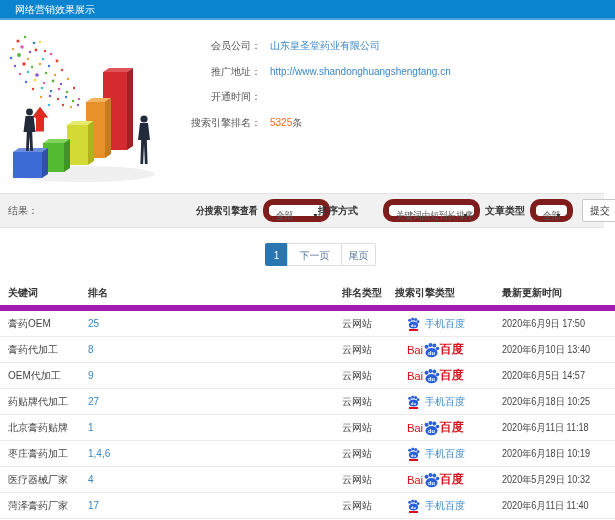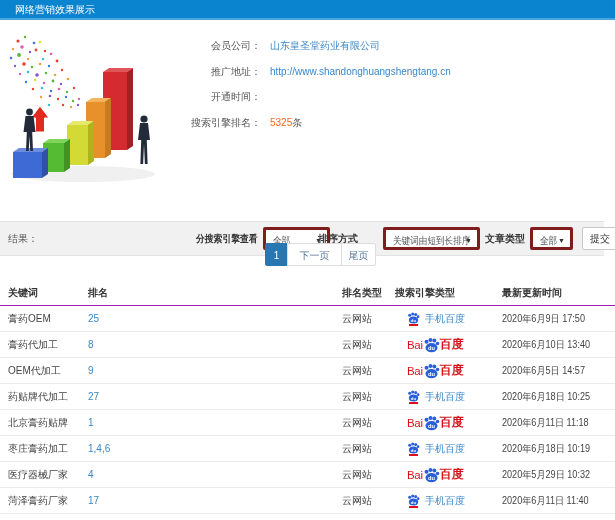--- a/index.html
+++ b/index.html
@@ -4,36 +4,36 @@
 <style>
 html,body{margin:0;padding:0;}
 body{width:615px;height:520px;overflow:hidden;background:#fff;font-family:"Liberation Sans","DejaVu Sans",sans-serif;font-size:10px;color:#555;position:relative;}
 .titlebar{position:absolute;left:0;top:0;width:615px;height:20px;background:var(--bar-blue);border-bottom:2px solid var(--bar-blue-light);color:#fff;line-height:20px;padding-left:15px;box-sizing:border-box;}
 .illust{position:absolute;left:5px;top:33px;}
 .info-row{position:absolute;left:0;width:615px;height:14px;line-height:14px;margin-left:16px;}
 .info-label{position:absolute;left:0;width:245px;text-align:right;color:#555;}
 .info-value{position:absolute;left:254px;}
 .link{color:var(--link-blue);text-decoration:none;}
 .highlight{color:var(--orange);}
-.filterbar{position:absolute;left:0;top:193px;width:604px;height:35px;background:#f1f1f1;border-top:1px solid #e2e2e2;border-bottom:1px solid #e2e2e2;box-sizing:border-box;margin-top:28px;}
+.filterbar{position:absolute;left:0;top:193px;width:604px;height:35px;background:#f1f1f1;border-top:1px solid #e2e2e2;border-bottom:1px solid #e2e2e2;box-sizing:border-box;}
 .fl-label{position:absolute;top:0;height:33px;line-height:33px;font-weight:bold;color:#333;}
 .fl-label.tight{transform:scaleX(0.88);transform-origin:0 50%;}
 .fl-plain{position:absolute;left:8px;top:0;height:33px;line-height:33px;color:#555;}
-.select{position:absolute;top:5px;height:23px;line-height:21px;background:#fff;border:3px solid #7f1d1d;border-radius:2px;box-sizing:border-box;padding-left:7px;color:#555;white-space:nowrap;}
+.select{position:absolute;top:5px;height:23px;line-height:21px;background:#fff;border:6px solid #7f1d1d;border-radius:10px;box-sizing:border-box;padding-left:7px;color:#555;white-space:nowrap;}
 .select .val{display:inline-block;transform:scaleX(0.86);transform-origin:0 50%;}
 .select .caret{position:absolute;right:5px;top:0;line-height:22px;font-size:7px;color:#333;}
 .submit-btn{position:absolute;top:5px;height:23px;line-height:21px;background:#fff;border:1px solid #c8c8c8;border-radius:2px;box-sizing:border-box;text-align:left;padding-left:7px;color:#333;}
 .pager{position:absolute;left:265px;top:243px;height:23px;display:flex;}
 .page-btn{height:23px;line-height:23px;box-sizing:border-box;border:1px solid #ddd;background:#fff;color:#55759a;text-align:center;margin-left:-1px;}
 .page-btn.active{background:var(--pager-blue);border-color:var(--pager-blue);color:#fff;margin-left:0;}
 .page-btn.first{border-radius:2px 0 0 2px;}
 .page-btn.last{border-radius:0 2px 2px 0;}
 .tbl{position:absolute;left:0;top:280px;width:615px;}
 .t-row{display:grid;grid-template-columns:80px 254px 53px 107px 113px;align-items:center;height:25px;border-bottom:1px solid #ebebeb;padding-left:8px;color:#444;}
-.t-head{font-weight:bold;color:#333;border-bottom:1px solid #a21caf;}
+.t-head{font-weight:bold;color:#333;border-bottom:6px solid #a21caf;}
 .rank{color:var(--link-blue);}
 .engine-cell{display:flex;align-items:center;padding-left:12px;}
 .m-label{color:var(--link-blue);margin-left:5px;}
 .bai-txt{color:var(--baidu-red);font-weight:normal;font-size:11.5px;letter-spacing:-0.3px;}
 .du-txt{color:var(--baidu-red);font-weight:bold;font-size:12px;}
 .narrow{display:inline-block;transform:scaleX(0.91);transform-origin:0 50%;white-space:nowrap;}
 </style>
 </head>
 <body>
 

